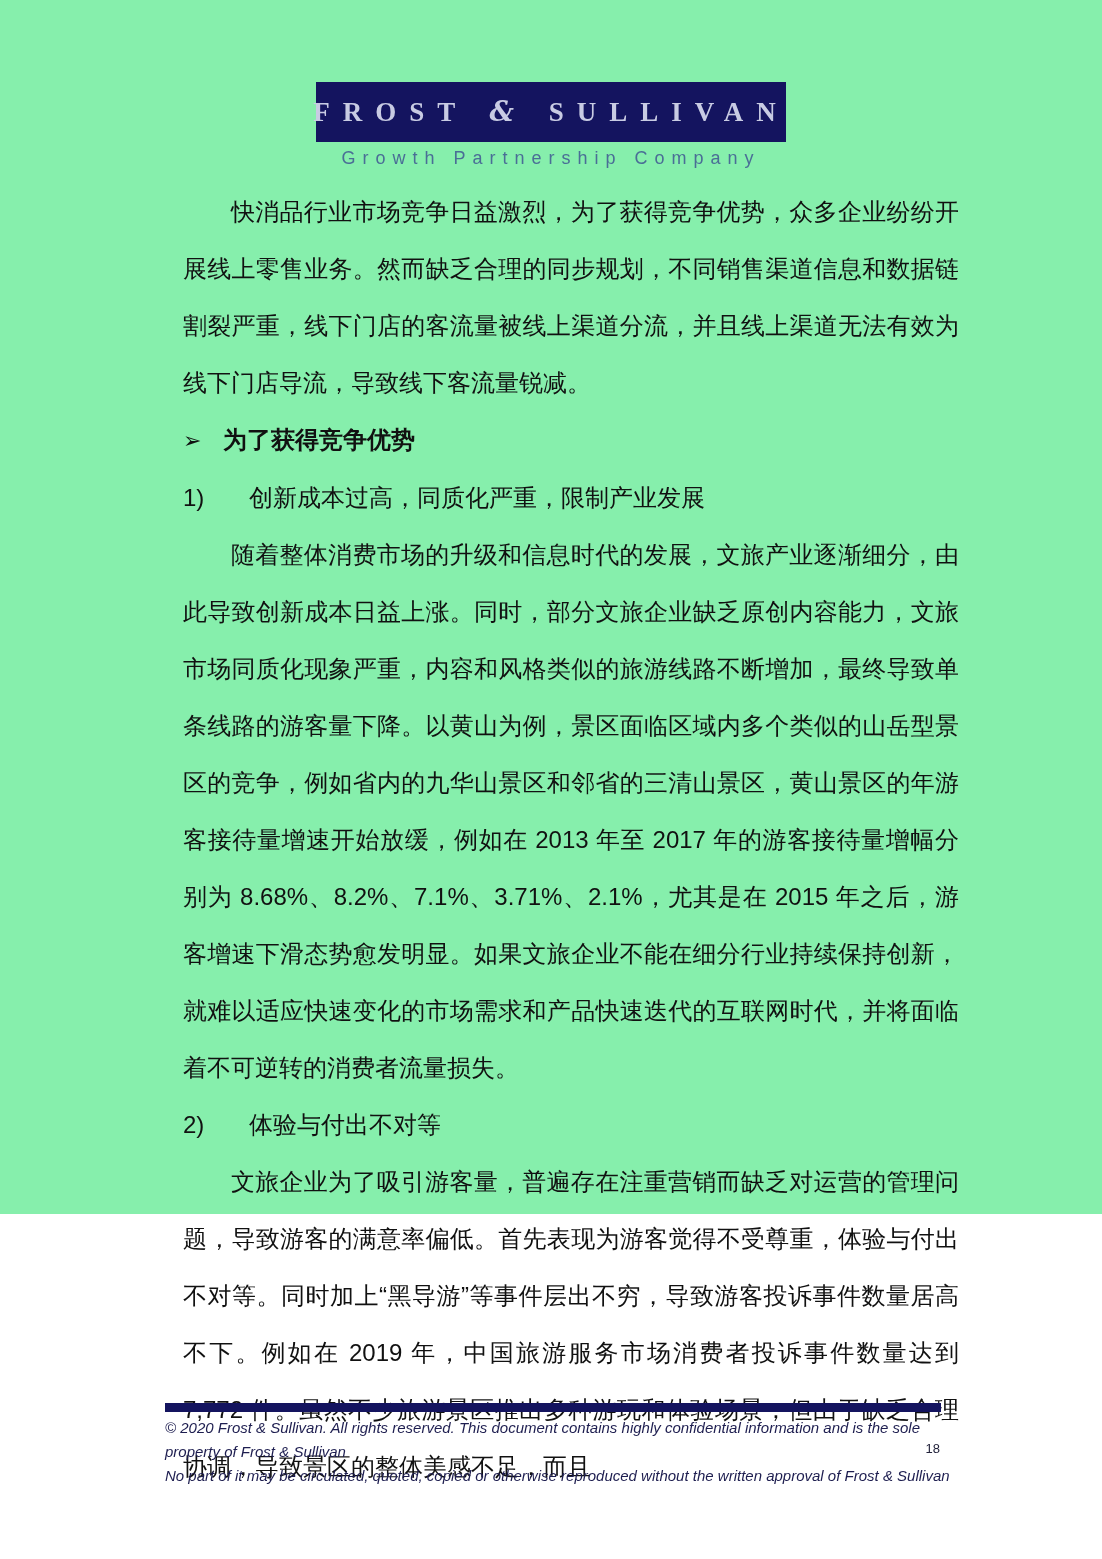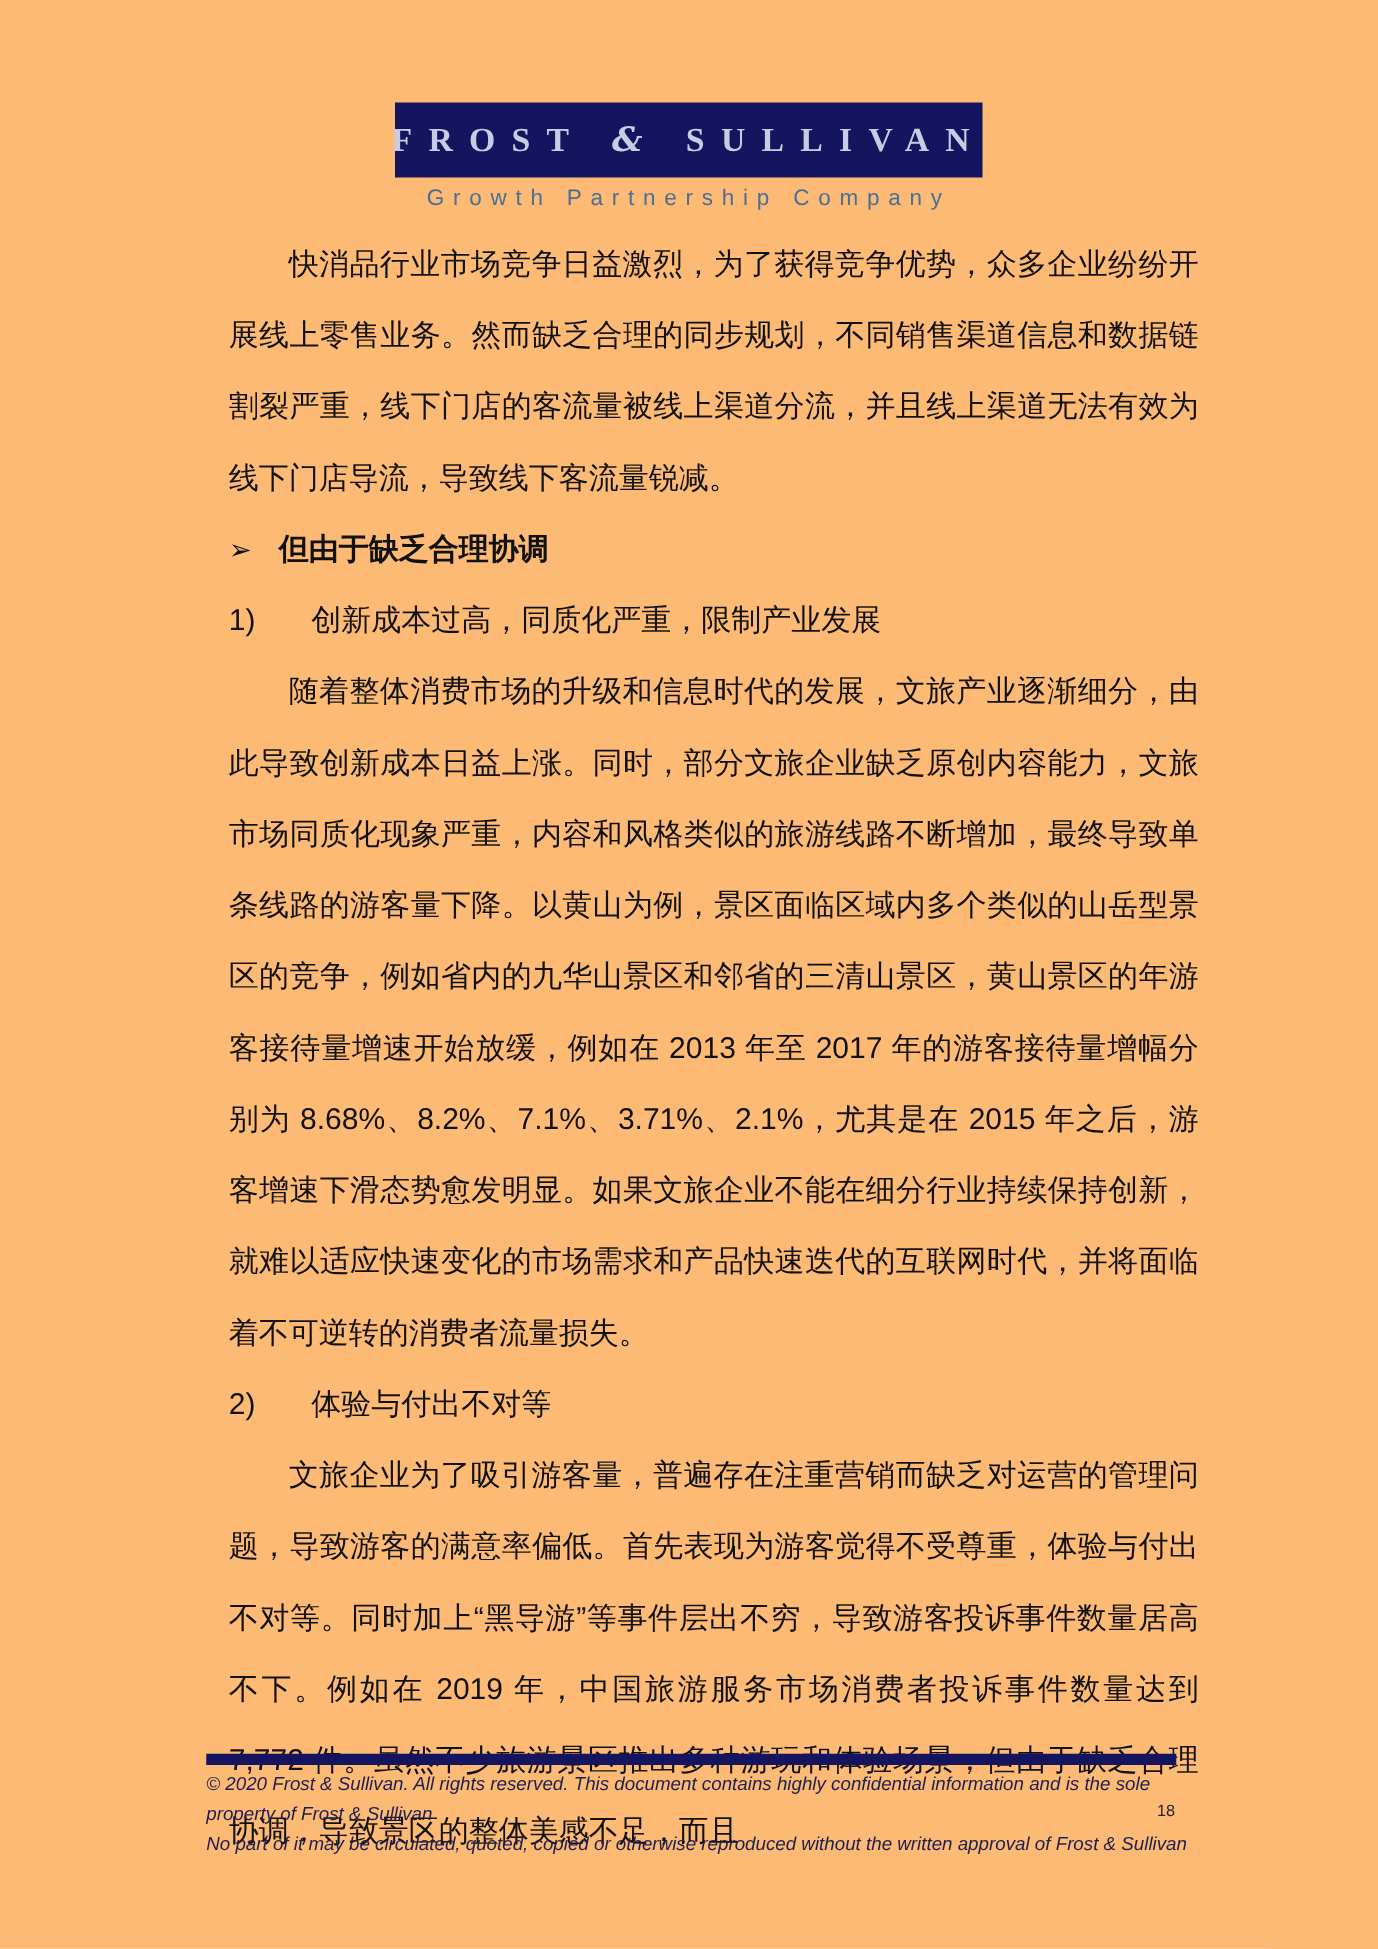--- a/index.html
+++ b/index.html
@@ -7,22 +7,22 @@
     width: 1102px;
     height: 1559px;
     background: #ffffff;
     font-family: "Liberation Sans", sans-serif;
     position: relative;
     overflow: hidden;
   }
   .page {
     position: relative;
     width: 1102px;
-    height: 1559px;
-    background: #fdba74;
+    height: 1214px;
+    background: #86efac;
   }
 
   
   .logo-box {
     position: absolute;
     top: 82px;
     left: 50%;
     transform: translateX(-50%);
     width: 470px;
     height: 60px;
@@ -135,21 +135,21 @@
       <span>SULLIVAN</span>
     </div>
   </div>
   <div class="tagline">Growth Partnership Company</div>
 
   <div class="content">
     <p class="para">快消品行业市场竞争日益激烈，为了获得竞争优势，众多企业纷纷开展线上零售业务。然而缺乏合理的同步规划，不同销售渠道信息和数据链割裂严重，线下门店的客流量被线上渠道分流，并且线上渠道无法有效为线下门店导流，导致线下客流量锐减。</p>
 
     <div class="bullet-row">
       <span class="bullet-marker">➢</span>
-      <span class="bullet-title">但由于缺乏合理协调</span>
+      <span class="bullet-title">为了获得竞争优势</span>
     </div>
 
     <div class="num-row">
       <span class="num-marker">1)</span>
       <span>创新成本过高，同质化严重，限制产业发展</span>
     </div>
 
     <p class="para">随着整体消费市场的升级和信息时代的发展，文旅产业逐渐细分，由此导致创新成本日益上涨。同时，部分文旅企业缺乏原创内容能力，文旅市场同质化现象严重，内容和风格类似的旅游线路不断增加，最终导致单条线路的游客量下降。以黄山为例，景区面临区域内多个类似的山岳型景区的竞争，例如省内的九华山景区和邻省的三清山景区，黄山景区的年游客接待量增速开始放缓，例如在 2013 年至 2017 年的游客接待量增幅分别为 8.68%、8.2%、7.1%、3.71%、2.1%，尤其是在 2015 年之后，游客增速下滑态势愈发明显。如果文旅企业不能在细分行业持续保持创新，就难以适应快速变化的市场需求和产品快速迭代的互联网时代，并将面临着不可逆转的消费者流量损失。</p>
 
     <div class="num-row">

